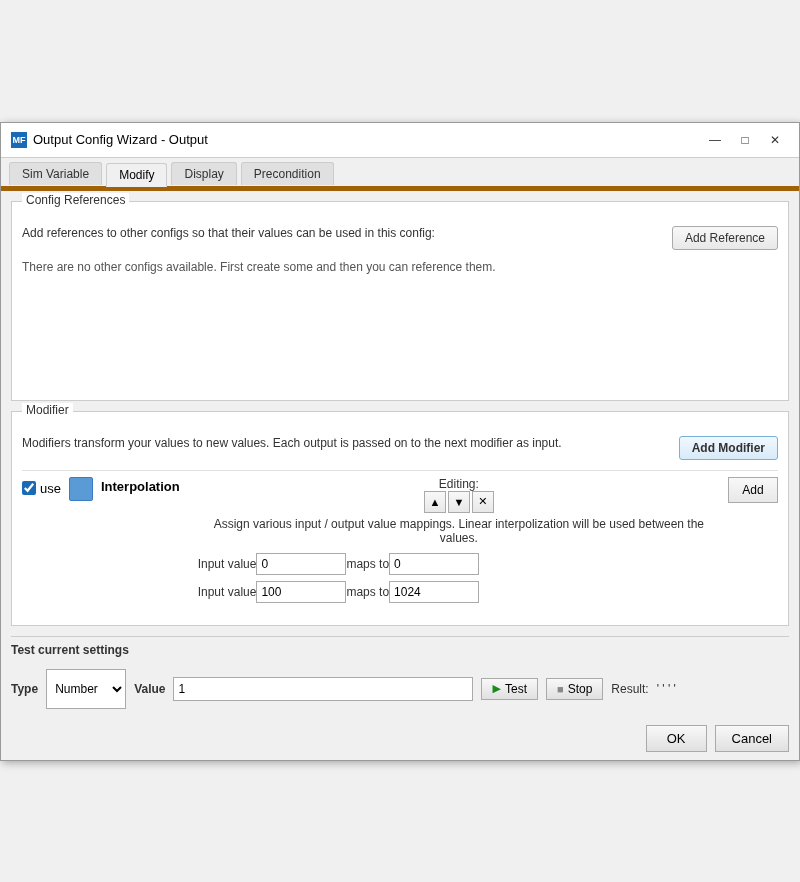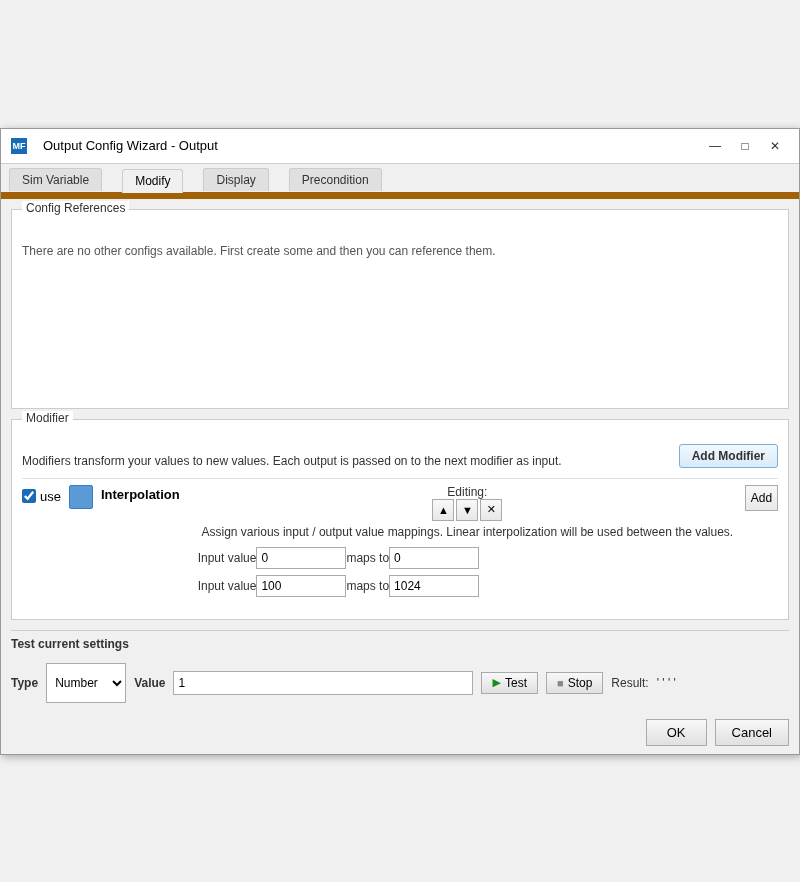--- a/index.html
+++ b/index.html
@@ -22,21 +22,21 @@
       background: #fff;
       border-bottom: 1px solid #ccc;
       padding: 6px 10px;
       display: flex;
       align-items: center;
       justify-content: space-between;
     }
     .title-bar-left {
       display: flex;
       align-items: center;
-      gap: 16px;
+      gap: 6px;
     }
     .title-bar-icon {
       width: 16px;
       height: 16px;
       background: #1a6bb5;
       display: flex;
       align-items: center;
       justify-content: center;
       color: white;
       font-size: 9px;
@@ -58,25 +58,25 @@
       cursor: pointer;
       display: flex;
       align-items: center;
       justify-content: center;
       font-size: 12px;
       color: #333;
     }
 
     .tab-bar {
       background: #f0f0f0;
-      border-bottom: 7px solid #a16207;
+      border-bottom: 5px solid #a16207;
       display: flex;
       align-items: flex-start;
       padding: 4px 8px 0 8px;
-      gap: 20px;
+      gap: 4px;
     }
     .tab {
       padding: 4px 12px;
       border: 1px solid #ccc;
       border-bottom: none;
       background: #e0e0e0;
       cursor: pointer;
       font-size: 12px;
       color: #333;
       border-radius: 3px 3px 0 0;
@@ -151,21 +151,21 @@
       border-color: #7ab0d8;
       font-weight: bold;
     }
 
     .modifier-area {
       
     }
     .modifier-header {
       display: flex;
       justify-content: space-between;
-      align-items: flex-end;
+      align-items: flex-start;
       margin-bottom: 10px;
     }
     .modifier-desc {
       font-size: 12px;
       color: #333;
       flex: 1;
       margin-right: 10px;
     }
 
     .modifier-row {
@@ -245,21 +245,21 @@
       height: 22px;
       border: 1px solid #aaa;
       padding: 2px 4px;
       font-size: 12px;
       background: #fff;
     }
     .mapping-label {
       color: #333;
     }
     .add-btn {
-      width: 33px;
+      width: 50px;
       height: 26px;
       border: 1px solid #aaa;
       background: linear-gradient(to bottom, #f8f8f8, #e8e8e8);
       cursor: pointer;
       font-size: 12px;
       align-self: flex-start;
     }
     .test-row {
       display: flex;
       align-items: center;
@@ -362,20 +362,24 @@
     <div class="tab active">Modify</div>
     <div class="tab">Display</div>
     <div class="tab">Precondition</div>
   </div>
 
   <div class="content">
 
     <div class="section-box config-refs-area">
       <span class="section-label">Config References</span>
       <div class="section-content-padding">
+        <div class="config-refs-header">
+          <span class="config-refs-text">Add references to other configs so that their values can be used in this config:</span>
+          <button class="btn">Add Reference</button>
+        </div>
         <div class="config-refs-subtitle">There are no other configs available. First create some and then you can reference them.</div>
       </div>
     </div>
 
     <div class="section-box modifier-area">
       <span class="section-label">Modifier</span>
       <div class="section-content-padding">
         <div class="modifier-header">
           <span class="modifier-desc">Modifiers transform your values to new values. Each output is passed on to the next modifier as input.</span>
           <button class="btn btn-primary">Add Modifier</button>

